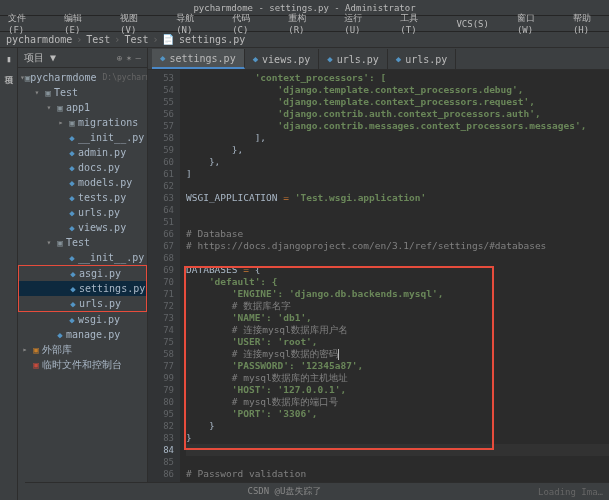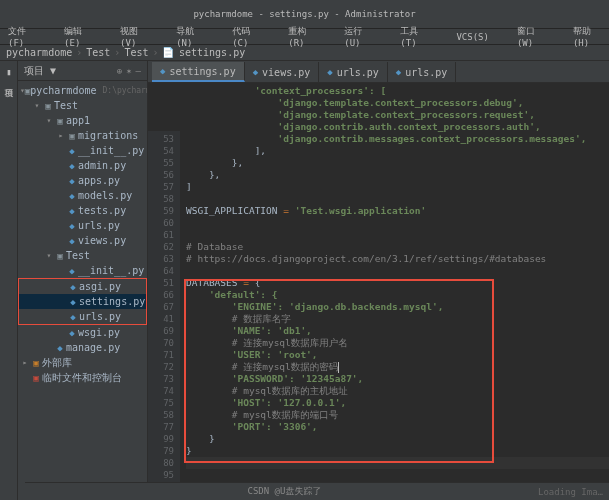--- a/index.html
+++ b/index.html
@@ -1,17 +1,17 @@
 <!DOCTYPE html>
 <html><head>
 <meta charset="utf-8">
 <style>
 * { margin:0; padding:0; box-sizing:border-box; }
 body { width:609px; height:500px; background:#2b2b2b; font-family:"Microsoft YaHei",Consolas,monospace; font-size:10px; color:#a9b7c6; overflow:hidden; position:relative; }
-.win-title { height:29px; background:#3c3f41; display:flex; align-items:center; justify-content:center; color:#bbb; font-size:9px; border-bottom:1px solid #252525;}
+.win-title { height:16px; background:#3c3f41; display:flex; align-items:center; justify-content:center; color:#bbb; font-size:9px; border-bottom:1px solid #252525;}
 .menubar { height:16px; background:#3c3f41; display:flex; align-items:center; padding:0 4px; gap:20px; font-size:9px; color:#bbb; border-bottom:1px solid #252525;}
 .menubar span { padding:0 4px; cursor:default; }
 .crumbs { height:16px; background:#3c3f41; display:flex; align-items:center; padding:0 6px; gap:4px; font-size:10px; color:#bbb; border-bottom:1px solid #2d2d2d;}
 .crumbs .sep { color:#666; }
 .main { display:flex; height:452px; }
 .tool-col { width:18px; background:#3c3f41; border-right:1px solid #2d2d2d; display:flex; flex-direction:column; align-items:center; padding-top:2px; gap:2px;}
 .tool-tab { writing-mode:vertical-rl; font-size:9px; color:#bbb; padding:4px 2px; }
 .proj { width:130px; background:#3c3f41; border-right:1px solid #2d2d2d; display:flex; flex-direction:column;}
 .proj-head { height:20px; display:flex; align-items:center; padding:0 6px; font-size:10px; color:#bbb; border-bottom:1px solid #2d2d2d; gap:4px;}
 .proj-head .spacer{flex:1;}
@@ -23,21 +23,21 @@
 .dir .ficon{color:#87939a;}
 .py .ficon{color:#5394c4;}
 .row.sel { background:#0d293e; }
 .red-box-tree { border:1px solid #e74c3c; }
 .editor { flex:1; background:#2b2b2b; display:flex; flex-direction:column; min-width:0;}
 .tabs { height:22px; background:#3c3f41; display:flex; align-items:flex-end; border-bottom:1px solid #2d2d2d; padding-left:4px;}
 .tab { height:20px; display:flex; align-items:center; padding:0 8px; gap:4px; font-size:10px; color:#bbb; border-right:1px solid #2d2d2d;}
 .tab.active { background:#4e5254; border-bottom:2px solid #4a88c7; }
 .tab .tficon{color:#5394c4;font-size:9px;}
 .code-area { flex:1; display:flex; overflow:hidden; position:relative;}
-.gutter { width:32px; background:#313335; color:#606366; text-align:right; padding:2px 6px 2px 0; font-size:9px; line-height:12px; font-family:Consolas,monospace;margin-top:48px;}
+.gutter { width:32px; background:#313335; color:#606366; text-align:right; padding:2px 6px 2px 0; font-size:9px; line-height:12px; font-family:Consolas,monospace;}
 .code { flex:1; padding:2px 0 2px 6px; font-size:9.5px; line-height:12px; font-family:Consolas,monospace; white-space:pre; overflow:hidden;}
 .s-str{color:#6a8759;font-weight:bold;} .s-key{color:#cc7832;} .s-com{color:#808080;} .s-var{color:#a9b7c6;}
 .cursor{border-left:1px solid #bbb;height:11px;display:inline-block;vertical-align:middle;}
 .red-box-code { position:absolute; border:2px solid #e74c3c; pointer-events:none; }
 .status { position:absolute; bottom:0; left:0; right:0; height:18px; background:#3c3f41; border-top:1px solid #2d2d2d; display:flex; align-items:center; padding:0 6px; font-size:9px; color:#888;margin-left:25px;}
 .status .mid{flex:1;text-align:center;}
 .crumb-bot{height:16px;background:#313335;display:flex;align-items:center;padding:0 8px;font-size:9px;color:#888;border-top:1px solid #2d2d2d;}
 </style>
 </head>
 <body>
@@ -105,21 +105,21 @@
           <span>__init__.py</span>
         </div>
       <div class="row py" style="padding-left:38px">
           <span class="arrow"></span>
           <span class="ficon">◆</span>
           <span>admin.py</span>
         </div>
       <div class="row py" style="padding-left:38px">
           <span class="arrow"></span>
           <span class="ficon">◆</span>
-          <span>apps.py</span>
+          <span>docs.py</span>
         </div>
       <div class="row py" style="padding-left:38px">
           <span class="arrow"></span>
           <span class="ficon">◆</span>
           <span>models.py</span>
         </div>
       <div class="row py" style="padding-left:38px">
           <span class="arrow"></span>
           <span class="ficon">◆</span>
           <span>tests.py</span>
@@ -213,21 +213,21 @@
           <div>58</div>
           <div>59</div>
           <div>60</div>
           <div>61</div>
           <div>62</div>
           <div>63</div>
           <div>64</div>
           <div>51</div>
           <div>66</div>
           <div>67</div>
-          <div>41</div>
+          <div>68</div>
           <div>69</div>
           <div>70</div>
           <div>71</div>
           <div>72</div>
           <div>73</div>
           <div>74</div>
           <div>75</div>
           <div>58</div>
           <div>77</div>
           <div>99</div>

